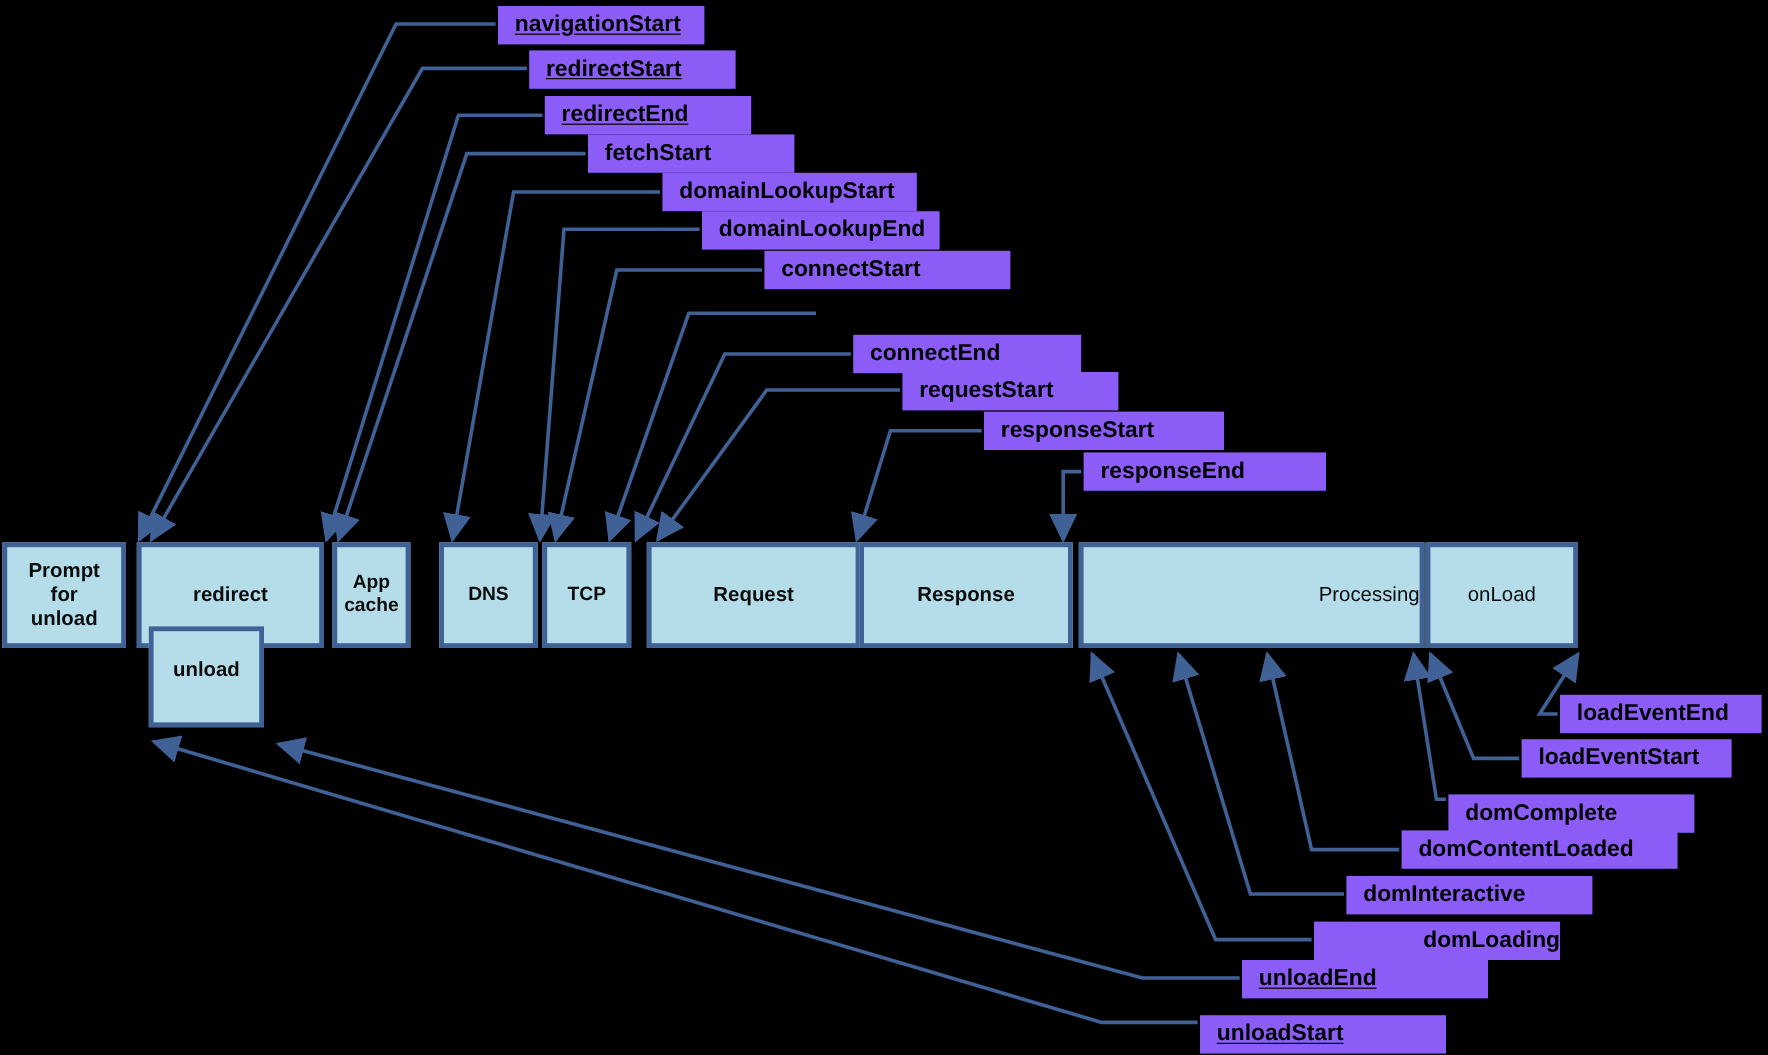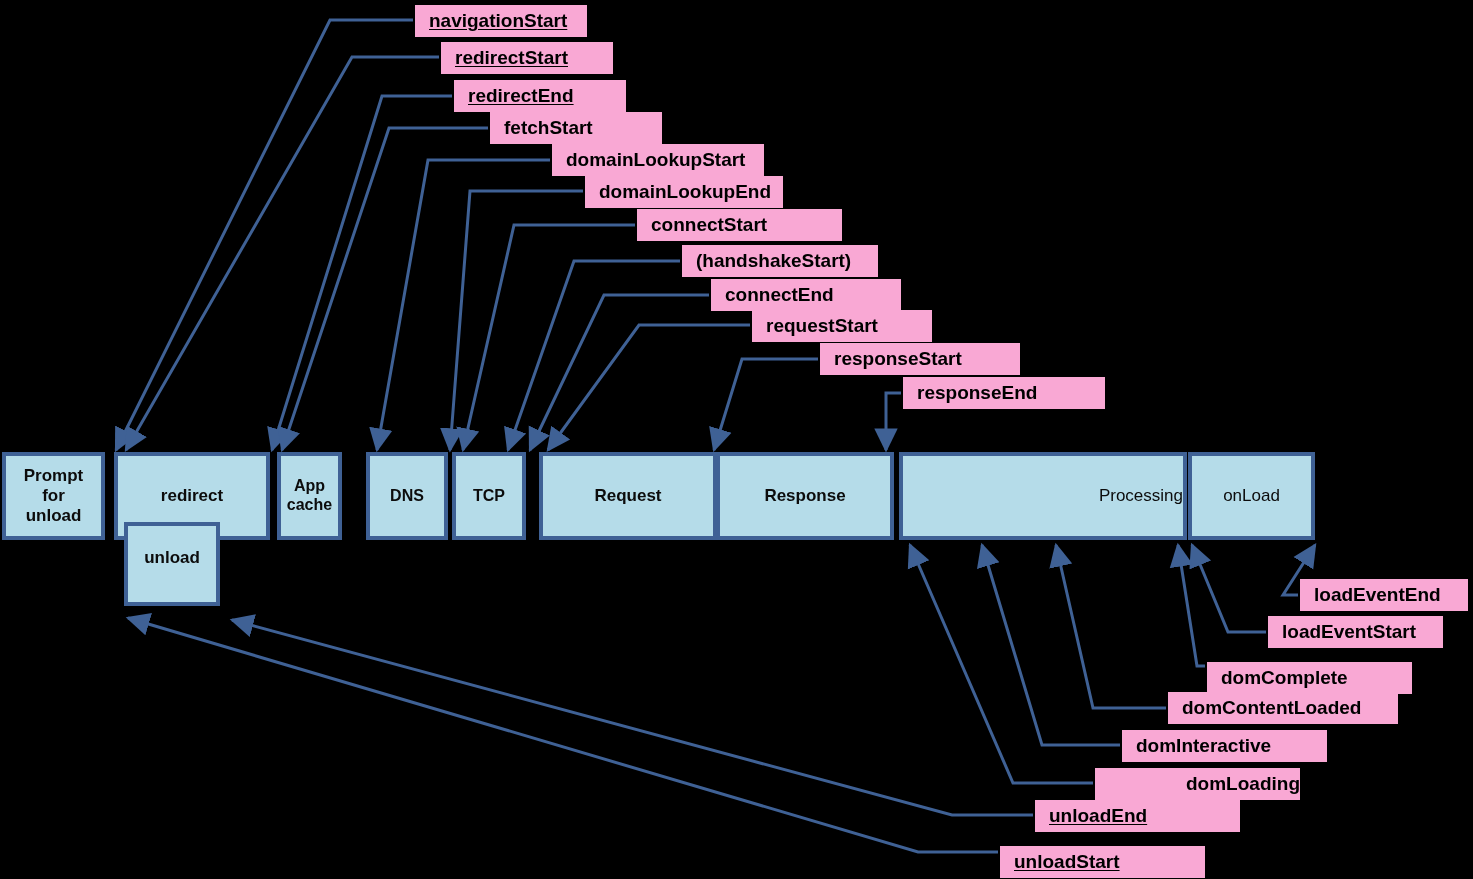--- a/index.html
+++ b/index.html
@@ -24,21 +24,21 @@
     font-size:17px;
     line-height:1.18;
     text-align:center;
     z-index:5;
   }
   .phase.small{font-size:16px;}
 
   
   .lbl{
     position:absolute;
-    background:#f9a8d4;
+    background:#8b5cf6;
     color:#000;
     font-weight:bold;
     font-size:19px;
     height:32px;
     line-height:32px;
     white-space:nowrap;
     z-index:6;
     box-sizing:border-box;
   }
   .lbl span{display:inline-block;padding:0 0 0 14px;}
@@ -145,21 +145,20 @@
       <span style="white-space:pre-line;">unload</span>
     </div>
 
   <div class="lbl u" style="left:415px;top:5px;width:172px;"><span>navigationStart</span></div>
   <div class="lbl u" style="left:441px;top:42px;width:172px;"><span>redirectStart</span></div>
   <div class="lbl u" style="left:454px;top:80px;width:172px;"><span>redirectEnd</span></div>
   <div class="lbl" style="left:490px;top:112px;width:172px;"><span>fetchStart</span></div>
   <div class="lbl" style="left:552px;top:144px;width:212px;"><span>domainLookupStart</span></div>
   <div class="lbl" style="left:585px;top:176px;width:198px;"><span>domainLookupEnd</span></div>
   <div class="lbl" style="left:637px;top:209px;width:205px;"><span>connectStart</span></div>
-  <div class="lbl" style="left:682px;top:245px;width:196px;"><span>(handshakeStart)</span></div>
   <div class="lbl" style="left:711px;top:279px;width:190px;"><span>connectEnd</span></div>
   <div class="lbl" style="left:752px;top:310px;width:180px;"><span>requestStart</span></div>
   <div class="lbl" style="left:820px;top:343px;width:200px;"><span>responseStart</span></div>
   <div class="lbl" style="left:903px;top:377px;width:202px;"><span>responseEnd</span></div>
 
   <div class="lbl" style="left:1300px;top:579px;width:168px;"><span>loadEventEnd</span></div>
   <div class="lbl" style="left:1268px;top:616px;width:175px;"><span>loadEventStart</span></div>
   <div class="lbl" style="left:1207px;top:650px;width:205px;margin-top:12px;"><span>domComplete</span></div>
   <div class="lbl" style="left:1168px;top:692px;width:230px;"><span>domContentLoaded</span></div>
   <div class="lbl" style="left:1122px;top:730px;width:205px;"><span>domInteractive</span></div>

